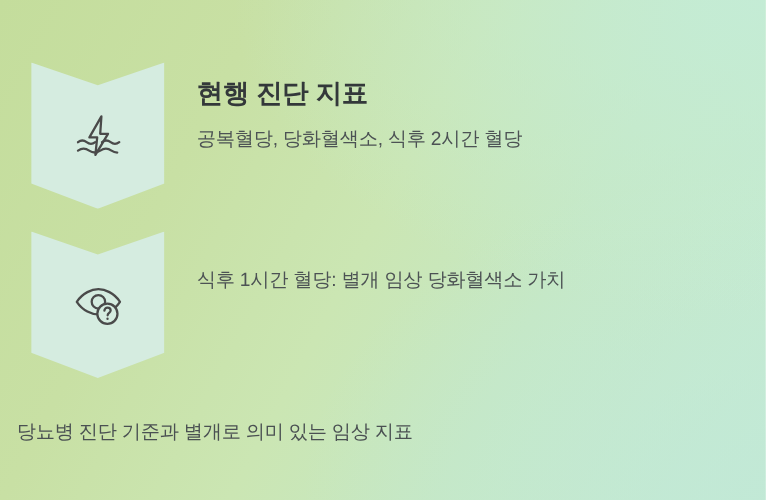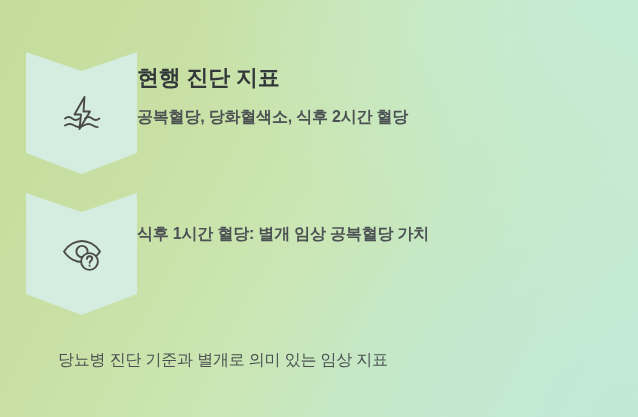--- a/index.html
+++ b/index.html
@@ -47,51 +47,51 @@
     top: 0;
     width: 111px;
     height: 122px;
     display: flex;
     align-items: center;
     justify-content: center;
   }
   .badge-glyph svg { display: block; }
 
   .card-text {
+    margin-left: 27px;
     padding-top: 14px;
   }
   .card-title {
     font-size: 22px;
     font-weight: 700;
     color: #33383a;
     letter-spacing: -0.2px;
     line-height: 1.1;
     white-space: nowrap;
   }
   .card-sub {
     margin-top: 17px;
     font-size: 16px;
-    font-weight: 700;
+    font-weight: 400;
     color: #4c5254;
     letter-spacing: -0.2px;
     line-height: 1.2;
     white-space: nowrap;
   }
 
   
   #footer-note {
     position: absolute;
     left: 14px;
     top: 350px;
     font-size: 16px;
     font-weight: 400;
     color: #4a5052;
     letter-spacing: -0.2px;
     white-space: nowrap;
-    margin-left: 44px;
   }
 </style>
 </head>
 <body>
 
 <div id="stage">
 
   <div class="card" id="card-0">
 
     <div class="badge">
@@ -127,19 +127,19 @@
           <path d="M5 20.5 C10 13 17.5 10 23 10 C28.5 10 36 13 41 20.5 C36 28 28.5 31 23 31 C17.5 31 10 28 5 20.5 Z"></path>
           <circle cx="23" cy="20.5" r="5.6"></circle>
           <circle cx="30.5" cy="30.5" r="8.4" fill="#d5ece0"></circle>
           <path d="M28 27.9 c0 -1.5 1.2 -2.6 2.6 -2.6 c1.5 0 2.6 1.1 2.6 2.5 c0 1.8 -2.5 2.1 -2.5 3.9"></path>
           <path d="M30.6 34.5 l0 0.25"></path>
         </svg>
       </span>
     </div>
 
     <div class="card-text">
-      <div class="card-sub">식후 1시간 혈당: 별개 임상 공복혈당 가치</div>
+      <div class="card-sub">식후 1시간 혈당: 별개 임상 당화혈색소 가치</div>
     </div>
   </div>
 
   <div id="footer-note">당뇨병 진단 기준과 별개로 의미 있는 임상 지표</div>
 
 </div>
 
 </body></html>

